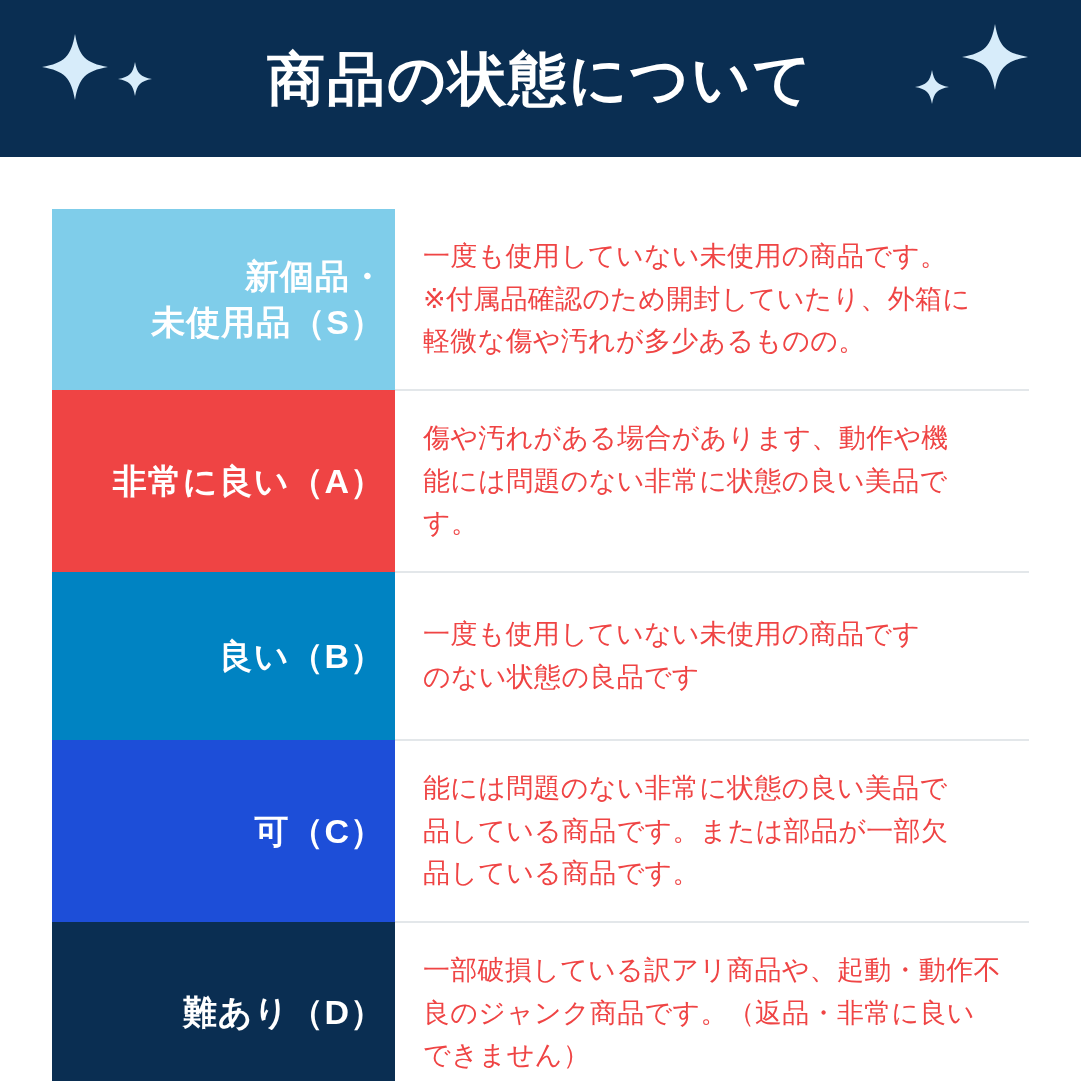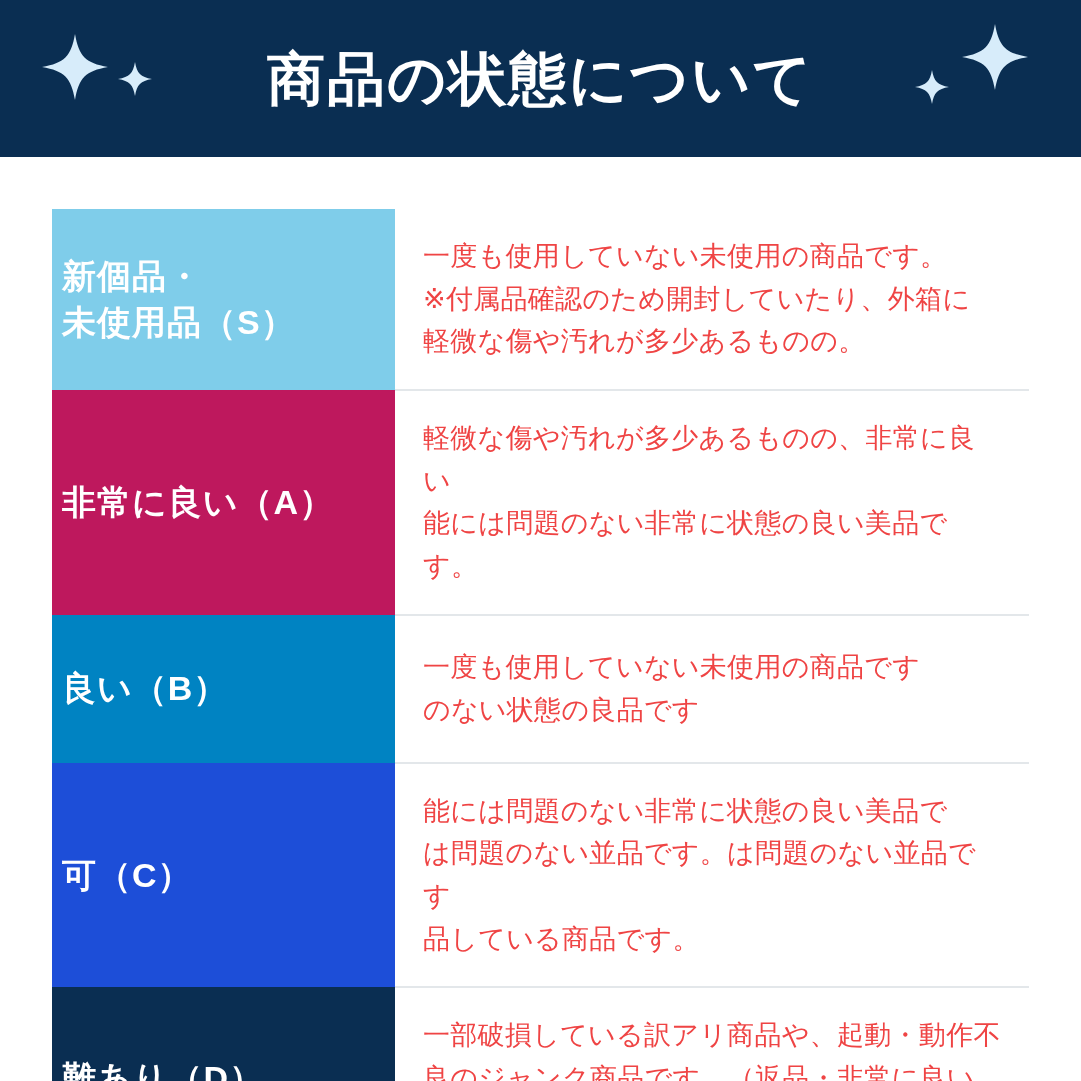--- a/index.html
+++ b/index.html
@@ -51,21 +51,21 @@
     box-sizing: border-box;
   }
   .cond-table {
     width: 977px;
     border-collapse: collapse;
     table-layout: fixed;
   }
   .cond-table tr { }
   .grade-cell {
     width: 343px;
-    text-align: left;
+    text-align: right;
     vertical-align: middle;
     color: #ffffff;
     font-size: 34px;
     font-weight: bold;
     letter-spacing: 1px;
     line-height: 1.36;
     padding: 14px 10px;
     box-sizing: border-box;
   }
   .desc-cell {
@@ -75,22 +75,22 @@
     font-size: 27px;
     line-height: 1.58;
     padding: 26px 26px 26px 28px;
     box-sizing: border-box;
     border-bottom: 2px solid #e3e7ea;
     letter-spacing: 0.3px;
   }
   tr:last-child .desc-cell { border-bottom: none; }
 
   .row-s .grade-cell { background: #7fcdea; height: 168px; }
-  .row-a .grade-cell { background: #be185d; height: 168px; }
-  .row-b .grade-cell { background: #0083c2; height: 148px; }
+  .row-a .grade-cell { background: #ef4444; height: 168px; }
+  .row-b .grade-cell { background: #0083c2; height: 168px; }
   .row-c .grade-cell { background: #1d4ed8; height: 168px; }
   .row-d .grade-cell { background: #0a2e52; height: 168px; }
 
   .desc-line { display: block; }
 </style>
 </head>
 <body>
 
 <div class="header">
   <span class="sparkle spark-a">
@@ -126,37 +126,37 @@
         </td>
         <td class="desc-cell">
           <span class="desc-line">一度も使用していない未使用の商品です。</span>
           <span class="desc-line">※付属品確認のため開封していたり、外箱に</span>
           <span class="desc-line">軽微な傷や汚れが多少あるものの。</span>
         </td>
       </tr>
       <tr class="row-a">
         <td class="grade-cell">非常に良い（A）</td>
         <td class="desc-cell">
-          <span class="desc-line">軽微な傷や汚れが多少あるものの、非常に良い</span>
+          <span class="desc-line">傷や汚れがある場合があります、動作や機</span>
           <span class="desc-line">能には問題のない非常に状態の良い美品で</span>
           <span class="desc-line">す。</span>
         </td>
       </tr>
       <tr class="row-b">
         <td class="grade-cell">良い（B）</td>
         <td class="desc-cell">
           <span class="desc-line">一度も使用していない未使用の商品です</span>
           <span class="desc-line">のない状態の良品です</span>
         </td>
       </tr>
       <tr class="row-c">
         <td class="grade-cell">可（C）</td>
         <td class="desc-cell">
           <span class="desc-line">能には問題のない非常に状態の良い美品で</span>
-          <span class="desc-line">は問題のない並品です。は問題のない並品です</span>
+          <span class="desc-line">品している商品です。または部品が一部欠</span>
           <span class="desc-line">品している商品です。</span>
         </td>
       </tr>
       <tr class="row-d">
         <td class="grade-cell">難あり（D）</td>
         <td class="desc-cell">
           <span class="desc-line">一部破損している訳アリ商品や、起動・動作不</span>
           <span class="desc-line">良のジャンク商品です。（返品・非常に良い</span>
           <span class="desc-line">できません）</span>
         </td>

